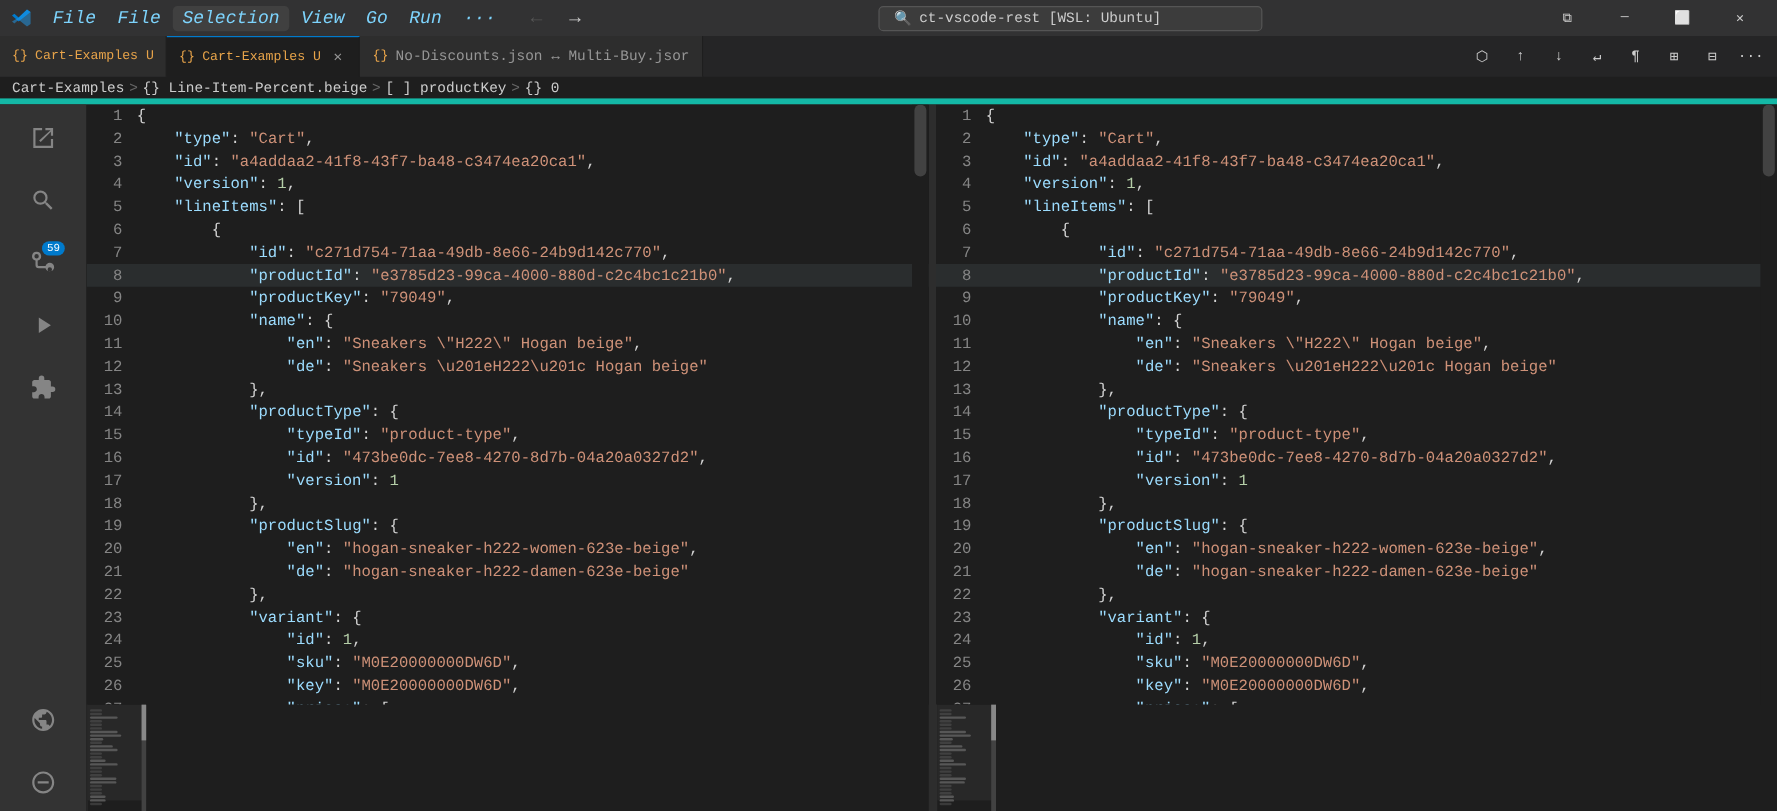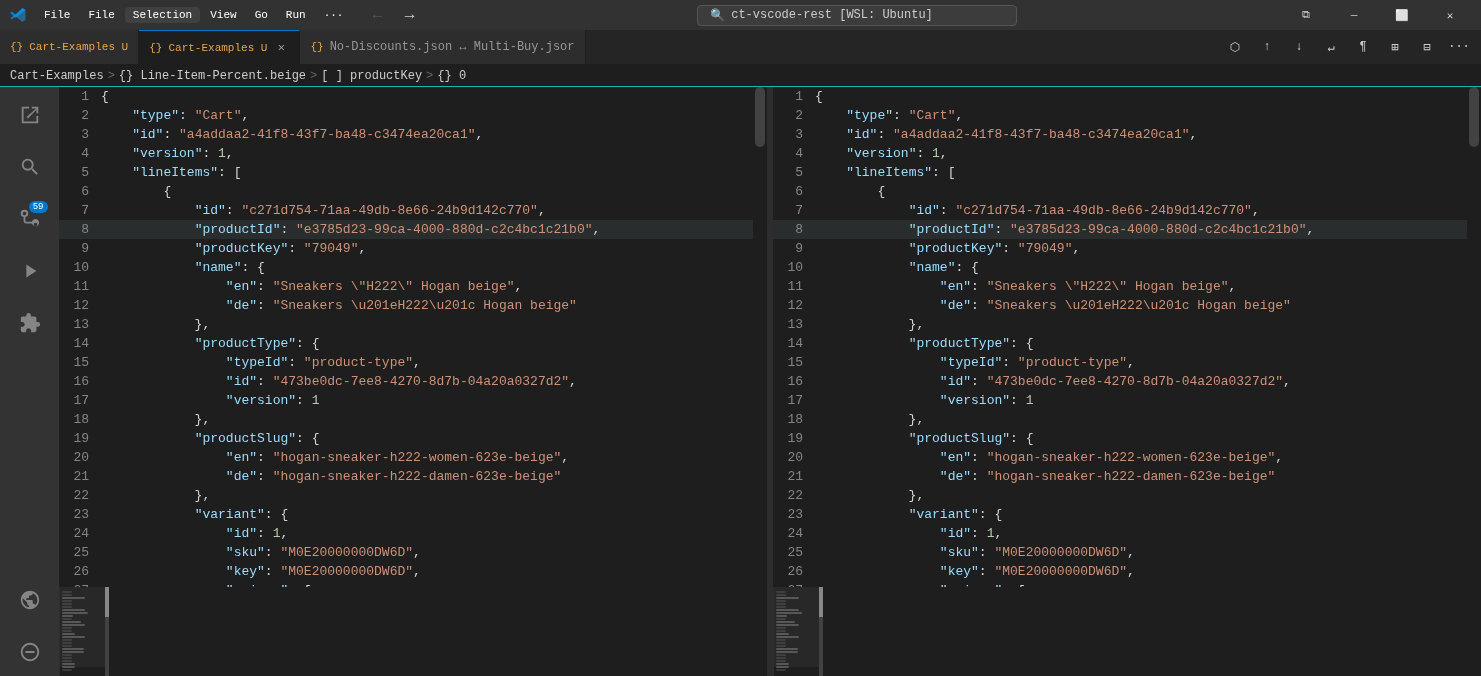--- a/index.html
+++ b/index.html
@@ -32,24 +32,25 @@
       color: #007acc;
       font-size: 16px;
       margin-right: 4px;
     }
     .titlebar-menu {
       display: flex;
       gap: 2px;
     }
     .titlebar-menu-item {
       padding: 2px 8px;
-      color: #ffffff;
-      font-size: 11px;
+      color: #7dd3fc;
+      font-size: 15px;
       cursor: pointer;
       border-radius: 4px;
+      font-style: italic;
     }
     .titlebar-menu-item.active { background: #404040; }
     .titlebar-search {
       flex: 1;
       display: flex;
       justify-content: center;
     }
     .titlebar-search-box {
       background: #3c3c3c;
       border: 1px solid #555;
@@ -144,33 +145,33 @@
     
     .breadcrumb {
       display: flex;
       align-items: center;
       background: #1e1e1e;
       height: 22px;
       padding: 0 10px;
       color: #cccccc;
       font-size: 12px;
       gap: 4px;
-      border-bottom: 1px solid #14b8a6;
+      border-bottom: 5px solid #14b8a6;
     }
     .breadcrumb-sep { color: #666; }
 
     
     .main-layout {
       display: flex;
       height: calc(676px - 30px - 35px - 22px);
     }
 
     
     .activitybar {
-      width: 59px;
+      width: 72px;
       background: #333333;
       display: flex;
       flex-direction: column;
       align-items: center;
       padding-top: 4px;
       gap: 4px;
       flex-shrink: 0;
     }
     .activity-item {
       width: 48px;

